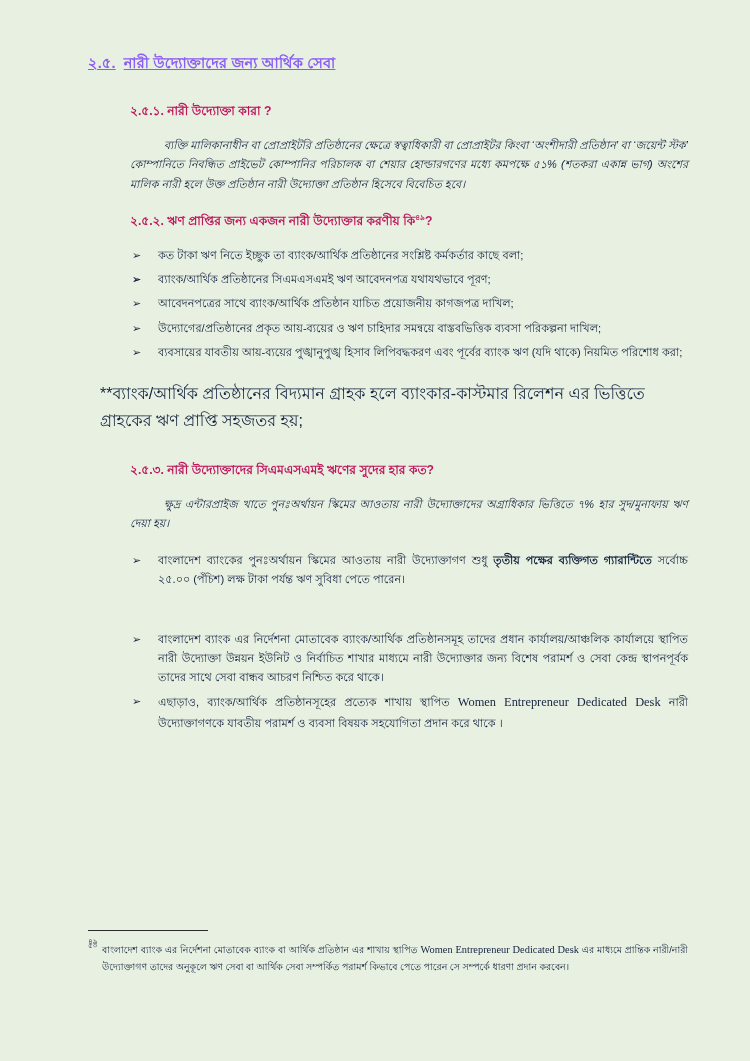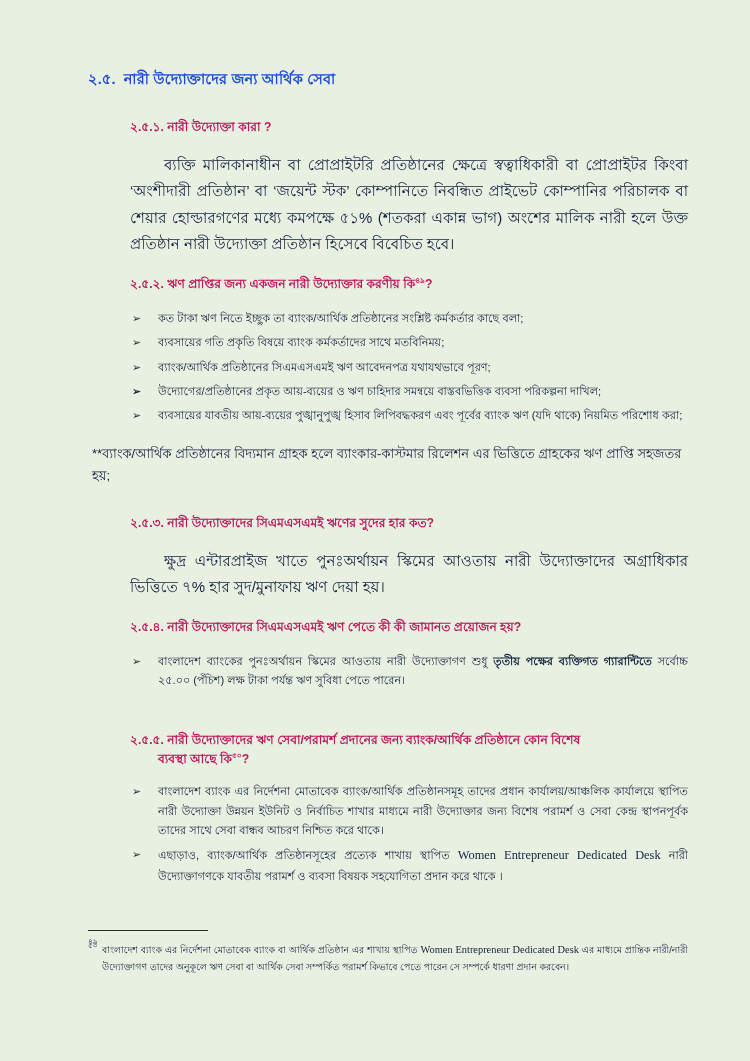--- a/index.html
+++ b/index.html
@@ -19,53 +19,55 @@
     background: #e8f0e2;
     box-sizing: border-box;
   }
   .page-inner {
     position: absolute;
     left: 88px;
     top: 52px;
     width: 600px;
   }
   .h2 {
-    color: #1d4ed8;
+    color: #8b5cf6;
     font-size: 14.5px;
     font-weight: bold;
     letter-spacing: 0.2px;
-    margin: 16px 0 26px 0;
+    margin: 0 0 26px 0;
+    text-decoration: underline;
   }
   .h2 .num { margin-right: 8px; }
   .h3 {
     color: #be185d;
     font-size: 12.2px;
     font-weight: bold;
     margin: 0 0 14px 0;
     padding-left: 42px;
   }
   .h3.wide {
     padding-left: 42px;
     line-height: 1.55;
   }
   .h3 .indent2 { display: block; padding-left: 28px; }
   .para {
     color: #14233f;
-    font-size: 15px;
+    font-size: 11px;
     line-height: 1.75;
     text-align: justify;
     margin: 0 0 18px 0;
     padding-left: 42px;
+    font-style: italic;
   }
   .para.first-indent { text-indent: 34px; }
   .note {
     color: #14233f;
-    font-size: 13px;
+    font-size: 16px;
     line-height: 1.7;
-    margin: 0 0 26px 0;
+    margin: 0 0 26px 8px;
     padding-left: 4px;
   }
   ul.bullets {
     list-style: none;
     margin: 0 0 18px 0;
     padding: 0 0 0 42px;
   }
   ul.bullets li {
     position: relative;
     color: #14233f;
@@ -128,45 +130,40 @@
     </h2>
 
     <h3 class="h3">২.৫.১.  নারী উদ্যোক্তা কারা ?</h3>
     <p class="para first-indent">ব্যক্তি মালিকানাধীন বা প্রোপ্রাইটরি প্রতিষ্ঠানের ক্ষেত্রে স্বত্বাধিকারী বা প্রোপ্রাইটর কিংবা ‘অংশীদারী প্রতিষ্ঠান’ বা ‘জয়েন্ট স্টক’ কোম্পানিতে নিবন্ধিত প্রাইভেট কোম্পানির পরিচালক বা শেয়ার হোল্ডারগণের মধ্যে কমপক্ষে ৫১% (শতকরা একান্ন ভাগ) অংশের মালিক নারী হলে উক্ত প্রতিষ্ঠান নারী উদ্যোক্তা প্রতিষ্ঠান হিসেবে বিবেচিত হবে।</p>
 
     <h3 class="h3">
       <span>২.৫.২.  ঋণ প্রাপ্তির জন্য একজন নারী উদ্যোক্তার করণীয় কি</span><span class="sup">৪৯</span><span>?</span>
     </h3>
     <ul class="bullets">
       <li><span class="marker">➢</span><span>কত টাকা ঋণ নিতে ইচ্ছুক তা ব্যাংক/আর্থিক প্রতিষ্ঠানের সংশ্লিষ্ট কর্মকর্তার কাছে বলা;</span></li>
-      <li><span class="marker">➢</span><span>ব্যবসায়ের গতি প্রকৃতি বিষয়ে ব্যাংক কর্মকর্তাদের সাথে মতবিনিময়;</span></li>
+      <li><span class="marker">➢</span></li>
       <li><span class="marker">➢</span><span>ব্যাংক/আর্থিক প্রতিষ্ঠানের সিএমএসএমই ঋণ আবেদনপত্র যথাযথভাবে পূরণ;</span></li>
-      <li><span class="marker">➢</span></li>
+      <li><span class="marker">➢</span><span>আবেদনপত্রের সাথে ব্যাংক/আর্থিক প্রতিষ্ঠান যাচিত প্রয়োজনীয় কাগজপত্র দাখিল;</span></li>
       <li><span class="marker">➢</span><span>উদ্যোগের/প্রতিষ্ঠানের প্রকৃত আয়-ব্যয়ের ও ঋণ চাহিদার সমন্বয়ে বাস্তবভিত্তিক ব্যবসা পরিকল্পনা দাখিল;</span></li>
       <li><span class="marker">➢</span><span>ব্যবসায়ের যাবতীয় আয়-ব্যয়ের পুঙ্খানুপুঙ্খ হিসাব লিপিবদ্ধকরণ এবং পূর্বের ব্যাংক ঋণ (যদি থাকে) নিয়মিত পরিশোধ করা;</span></li>
     </ul>
     <p class="note">**ব্যাংক/আর্থিক প্রতিষ্ঠানের বিদ্যমান গ্রাহক হলে ব্যাংকার-কাস্টমার রিলেশন এর ভিত্তিতে গ্রাহকের ঋণ প্রাপ্তি সহজতর হয়;</p>
 
     <h3 class="h3">২.৫.৩.  নারী উদ্যোক্তাদের সিএমএসএমই ঋণের সুদের হার কত?</h3>
     <p class="para first-indent">ক্ষুদ্র এন্টারপ্রাইজ খাতে পুনঃঅর্থায়ন স্কিমের আওতায় নারী উদ্যোক্তাদের অগ্রাধিকার ভিত্তিতে ৭% হার সুদ/মুনাফায় ঋণ দেয়া হয়।</p>
 
-    <h3 class="h3">২.৫.৪.  নারী উদ্যোক্তাদের সিএমএসএমই ঋণ পেতে কী কী জামানত প্রয়োজন হয়?</h3>
     <ul class="bullets">
       <li>
         <span class="marker">➢</span>
         <span>বাংলাদেশ ব্যাংকের পুনঃঅর্থায়ন স্কিমের আওতায় নারী উদ্যোক্তাগণ শুধু </span><span class="bold-inline">তৃতীয় পক্ষের ব্যক্তিগত গ্যারান্টিতে</span><span> সর্বোচ্চ ২৫.০০ (পঁচিশ) লক্ষ টাকা পর্যন্ত ঋণ সুবিধা পেতে পারেন।</span>
       </li>
     </ul>
 
     <div class="spacer-lg"></div>
 
-    <h3 class="h3 wide">
-      <span>২.৫.৫.  নারী উদ্যোক্তাদের ঋণ সেবা/পরামর্শ প্রদানের জন্য ব্যাংক/আর্থিক প্রতিষ্ঠানে কোন বিশেষ</span>
-      <span class="indent2"><span>ব্যবস্থা আছে কি</span><span class="sup">৫০</span><span>?</span></span>
-    </h3>
     <ul class="bullets">
       <li><span class="marker">➢</span><span>বাংলাদেশ ব্যাংক এর নির্দেশনা মোতাবেক ব্যাংক/আর্থিক প্রতিষ্ঠানসমূহ তাদের প্রধান কার্যালয়/আঞ্চলিক কার্যালয়ে স্থাপিত নারী উদ্যোক্তা উন্নয়ন ইউনিট ও নির্বাচিত শাখার মাধ্যমে নারী উদ্যোক্তার জন্য বিশেষ পরামর্শ ও সেবা কেন্দ্র স্থাপনপূর্বক তাদের সাথে সেবা বান্ধব আচরণ নিশ্চিত করে থাকে।</span></li>
       <li>
         <span class="marker">➢</span>
         <span>এছাড়াও, ব্যাংক/আর্থিক প্রতিষ্ঠানসূহের প্রত্যেক শাখায় স্থাপিত </span><span class="latin">Women Entrepreneur Dedicated Desk</span><span> নারী উদ্যোক্তাগণকে যাবতীয় পরামর্শ ও ব্যবসা বিষয়ক সহযোগিতা প্রদান করে থাকে ।</span>
       </li>
     </ul>
 
   </div>
 

